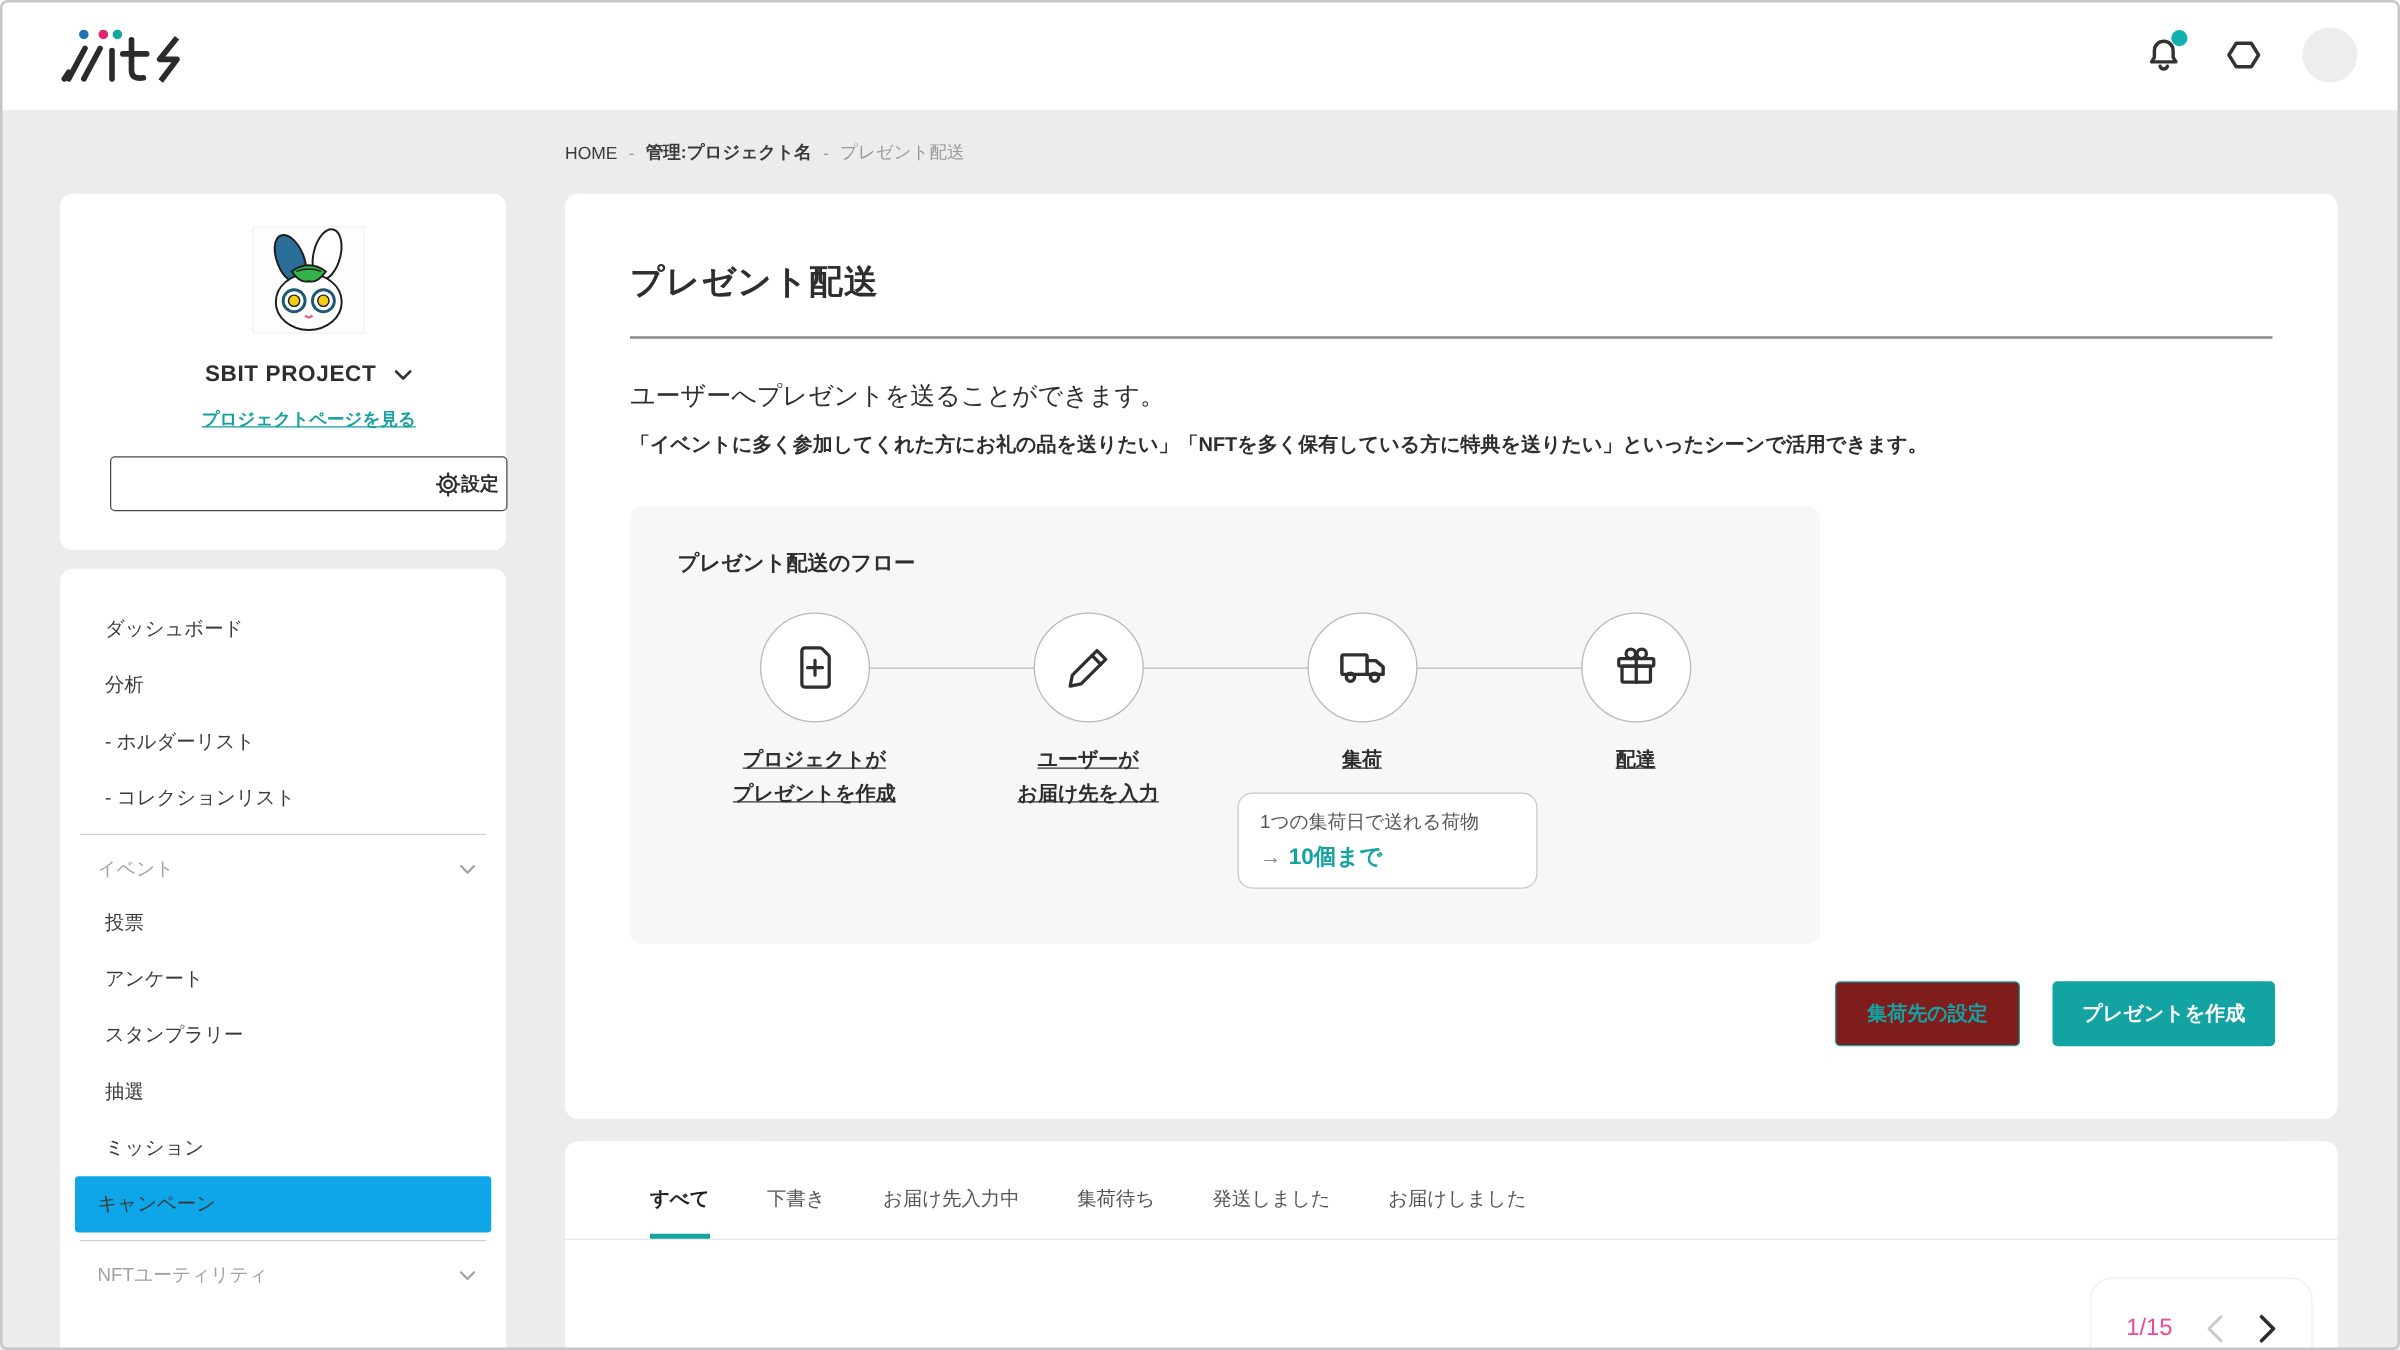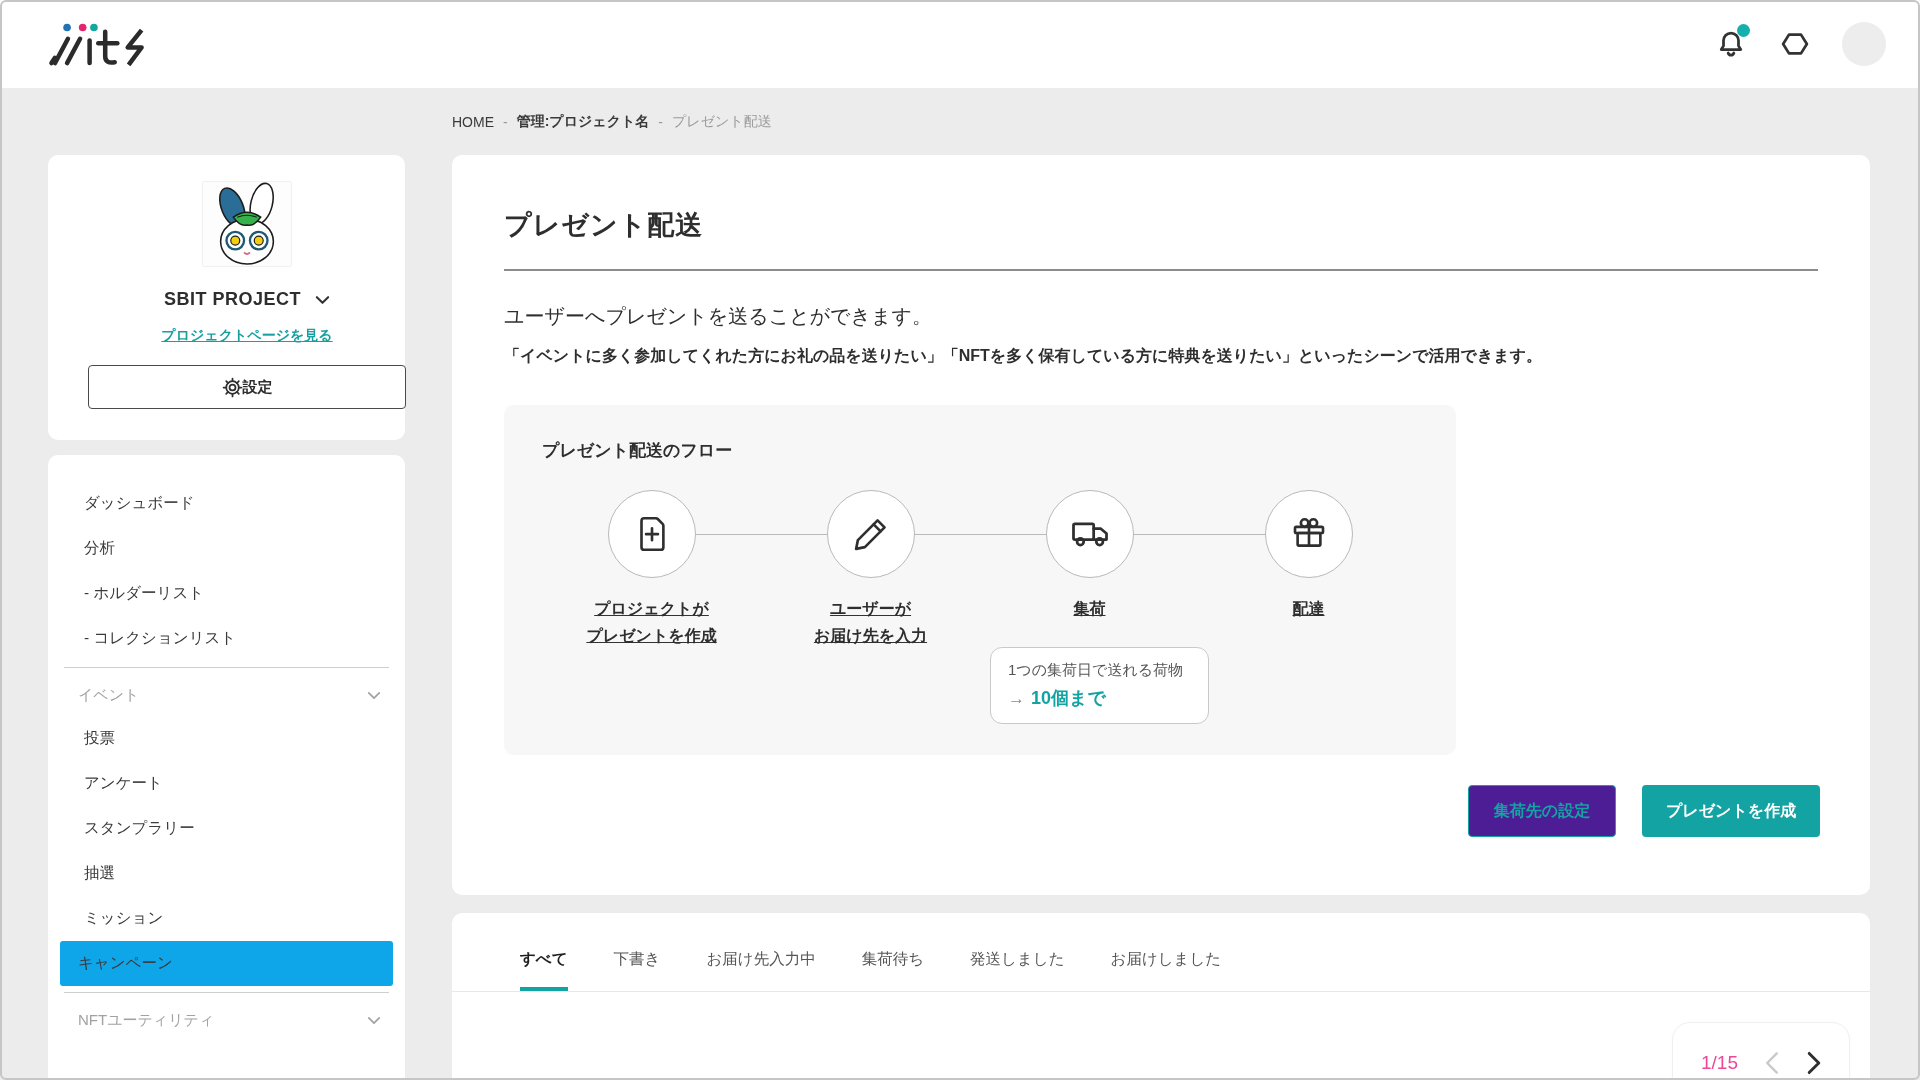--- a/index.html
+++ b/index.html
@@ -31,21 +31,21 @@
 
   
   .side-card { position:absolute; left:48px; width:357px; background:#fff; border-radius:10px;padding-left:41px; }
   .project-card { top:155px; height:285px; display:flex; flex-direction:column; align-items:center; padding-top:26px; }
   .project-avatar { width:90px; height:86px; background:#fdfdfd; border:1px solid #f0f0f0; border-radius:2px; }
   .project-name-row { margin-top:22px; display:flex; align-items:center; gap:14px; cursor:pointer; }
   .project-name { font-size:18px; font-weight:bold; letter-spacing:.5px; color:#2e2e2e; }
   .project-link { margin-top:17px; font-size:14px; font-weight:bold; color:#16a0a0; text-decoration:underline; cursor:pointer; }
   .settings-btn {
     margin-top:20px; width:318px; height:44px; background:#fff; border:1px solid #4a4a4a; border-radius:4px;
-    display:flex; align-items:center; justify-content:center; gap:0;
+    display:flex; align-items:center; justify-content:flex-end; gap:0;
     font-size:15px; font-weight:bold; color:#2e2e2e; cursor:pointer;
   }
 
   .menu-card { top:455px; height:660px; padding:26px 0 10px; }
   .menu-item { height:45px; display:flex; align-items:center; padding:0 24px 0 36px; font-size:15.5px; color:#3a3a3a; cursor:pointer; }
   .menu-item.active { margin:0 12px; padding-left:18px; background:#0ea5e9; border-radius:3px; }
   .menu-section { height:42px; display:flex; align-items:center; justify-content:space-between; padding:0 24px 0 30px; font-size:15px; color:#a2a2a2; cursor:pointer; }
   .menu-divider { border:none; border-top:1px solid #cfcfcf; margin:6px 16px; }
 
   
@@ -57,31 +57,31 @@
 
   
   .flow-panel { position:relative; margin-top:38px; width:952px; height:350px; background:#f7f7f7; border-radius:10px; padding:34px 38px; }
   .flow-title { font-size:17px; font-weight:bold; color:#2e2e2e; }
   .flow-steps { position:relative; margin-top:28px; display:flex;text-decoration:underline; }
   .flow-line { position:absolute; top:44px; left:110px; right:95px; border-top:1px solid #b9b9b9; }
   .flow-step { position:relative; width:219px; display:flex; flex-direction:column; align-items:center; }
   .flow-circle { width:88px; height:88px; border-radius:50%; background:#fff; border:1px solid #b9b9b9; display:flex; align-items:center; justify-content:center; }
   .flow-label { margin-top:17px; font-size:16px; font-weight:bold; color:#2e2e2e; text-align:center; line-height:27px; }
   .flow-note {
-    position:absolute; left:486px; top:242px; width:219px; background:#fff; border:1px solid #c9c9c9; border-radius:12px;
+    position:absolute; left:486px; top:229px; width:240px; background:#fff; border:1px solid #c9c9c9; border-radius:12px;
     padding:13px 0 13px 17px;
   }
   .flow-note-l1 { font-size:15px; color:#555; }
   .flow-note-l2 { margin-top:6px; font-size:18px; }
   .flow-note-arrow { color:#8a8a8a; font-weight:normal; margin-right:6px; font-size:17px; }
   .flow-note-strong { color:#14a3a3; font-weight:bold; }
 
   .actions { position:absolute; right:50px; top:630px; display:flex; gap:26px; }
   .btn { height:52px; border-radius:4px; font-size:16px; font-weight:bold; display:flex; align-items:center; justify-content:center; cursor:pointer; font-family:inherit; }
-  .btn-outline { width:148px; background:#4c1d95; border:1.5px solid #14a3a3; color:#14a3a3; }
+  .btn-outline { width:148px; background:#7f1d1d; border:1.5px solid #14a3a3; color:#14a3a3; }
   .btn-primary { width:178px; background:#14a3a3; border:none; color:#fff; }
 
   
   .tabs-card { position:absolute; left:452px; top:913px; width:1418px; height:400px; background:#fff; border-radius:10px; }
   .tabs-bar { display:flex; gap:46px; padding:36px 17px 0 68px; border-bottom:1px solid #e8e8e8; }
   .tab { padding-bottom:17px; font-size:15.5px; color:#555; border-bottom:4px solid transparent; cursor:pointer; }
   .tab.active { color:#1f1f1f; font-weight:bold; border-bottom-color:#14a3a3; }
   .pagination {
     position:absolute; left:1220px; top:109px; width:178px; height:96px;
     background:#fff; border:1px solid #f0f0f0; border-radius:18px; box-shadow:0 1px 3px rgba(0,0,0,.03);

